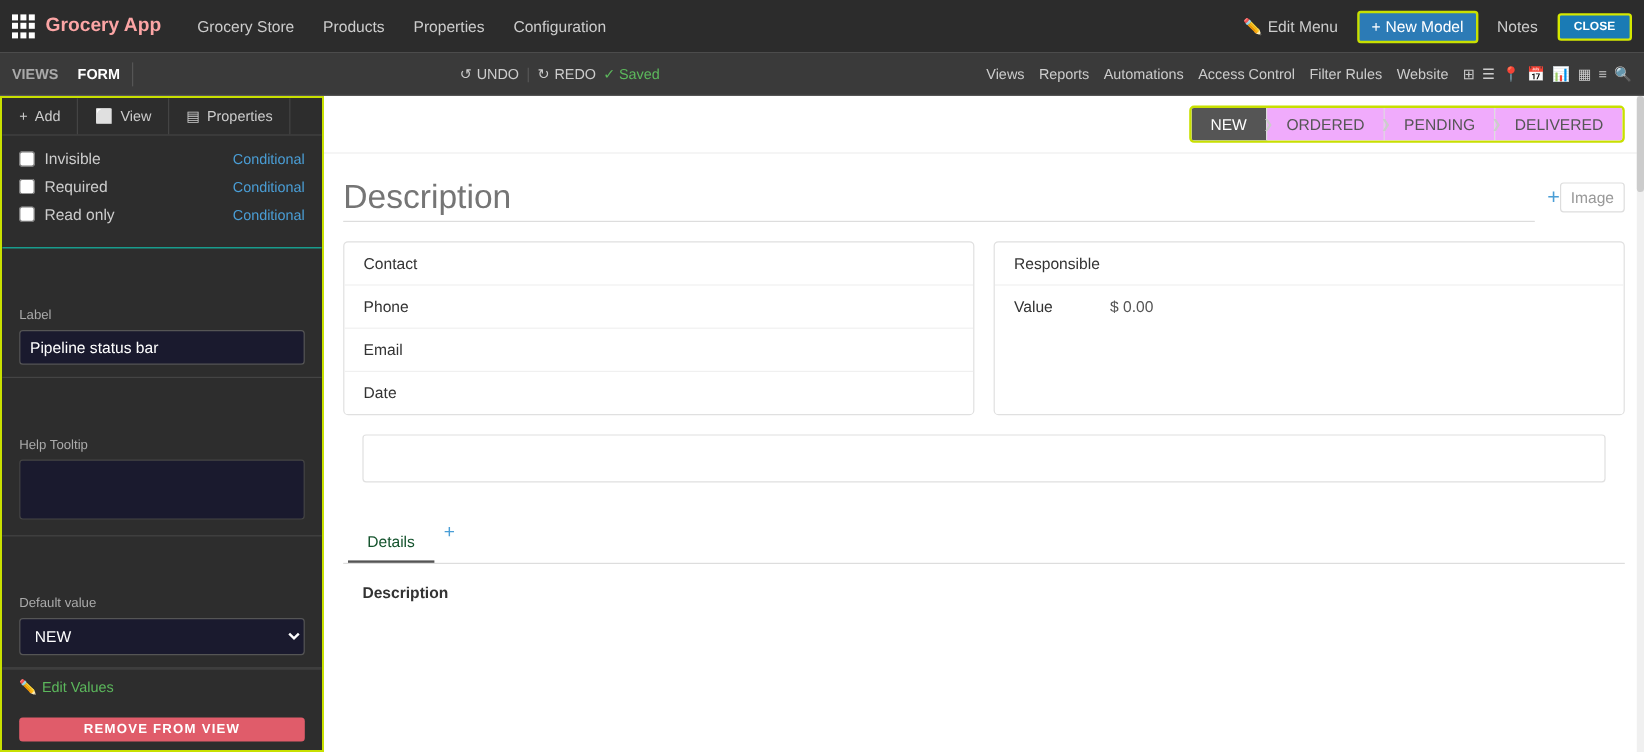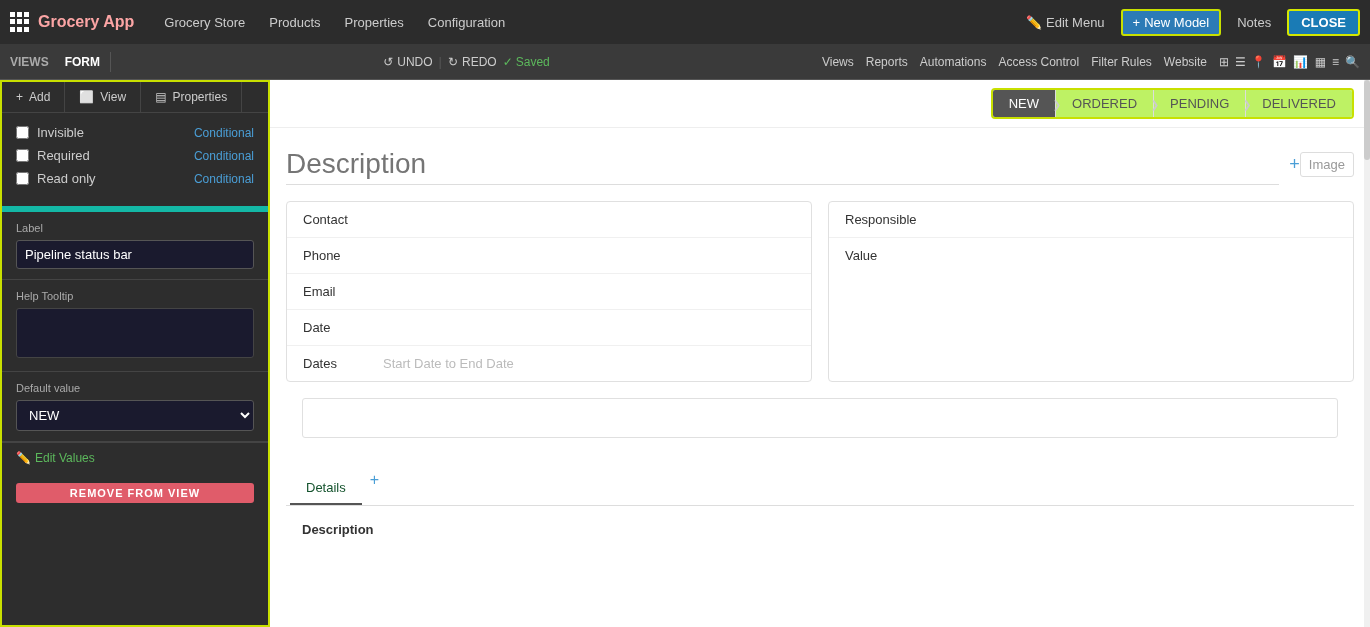--- a/index.html
+++ b/index.html
@@ -32,21 +32,21 @@
       color: #ccc; padding: 4px 8px; cursor: pointer; font-size: 13px;
       display: flex; align-items: center; gap: 4px;
     }
     .new-model-btn {
       background: #2c7bb6; color: #fff; border: 1px solid #3a9ad9;
       padding: 4px 10px; border-radius: 3px; cursor: pointer; font-size: 13px;
       display: flex; align-items: center; gap: 4px;
     }
     .close-btn {
       background: #1a7bb5; color: #fff; border: 2px solid #d4e800;
-      padding: 4px 12px; border-radius: 3px; cursor: pointer; font-size: 13px; font-weight: bold; text-align: right;
+      padding: 4px 12px; border-radius: 3px; cursor: pointer; font-size: 10px; font-weight: bold; text-align: right;
     }
 
     
     .sub-nav {
       background: #3a3a3a;
       height: 36px;
       display: flex;
       align-items: center;
       padding: 0 10px;
       gap: 10px;
@@ -81,30 +81,30 @@
     }
     .panel-toolbar {
       display: flex; align-items: center; gap: 0;
       border-bottom: 1px solid #444;
     }
     .panel-btn {
       padding: 8px 14px; color: #ccc; cursor: pointer; font-size: 12px;
       display: flex; align-items: center; gap: 6px; border-right: 1px solid #444;
     }
 
-    .checkbox-section { padding: 12px 14px; border-bottom: 6px solid #14b8a6; }
+    .checkbox-section { padding: 12px 14px; border-bottom: 1px solid #14b8a6; }
     .checkbox-row {
       display: flex; align-items: center; margin-bottom: 8px;
     }
     .checkbox-row input[type="checkbox"] { margin-right: 8px; }
     .checkbox-row label { color: #ccc; font-size: 13px; flex: 1; }
     .checkbox-row .conditional { color: #4a9ed6; font-size: 12px; }
 
     .field-section { padding: 10px 14px; border-bottom: 1px solid #444; }
-    .field-label { color: #aaa; font-size: 11px; margin-bottom: 6px; }
+    .field-label { color: #aaa; font-size: 11px; margin-bottom: 6px; margin-top: 40px; }
     .field-input {
       width: 100%; background: #1a1a2e; border: 1px solid #555; color: #fff;
       padding: 6px 8px; border-radius: 3px; font-size: 13px;
     }
 
     .field-textarea {
       width: 100%; background: #1a1a2e; border: 1px solid #444; color: #ccc;
       padding: 6px 8px; border-radius: 3px; font-size: 13px; height: 50px; resize: none;
     }
 
@@ -140,21 +140,21 @@
       padding: 8px 16px;
       border-bottom: 1px solid #eee;
     }
     .status-steps {
       display: flex; align-items: center;
       border: 2px solid #c8e000;
       border-radius: 4px; overflow: hidden;
     }
     .status-step {
       padding: 6px 16px; font-size: 13px; cursor: pointer;
-      position: relative; background: #bef264; color: #555;
+      position: relative; background: #f0abfc; color: #555;
       border-right: 1px solid #ddd;
     }
     .status-step.active { background: #555; color: #fff; }
     .status-step:last-child { border-right: none; }
     .status-step::after {
       content: '❯';
       position: absolute; right: -6px; top: 50%; transform: translateY(-50%);
       color: #ccc; font-size: 10px; z-index: 1;
     }
     .status-step:last-child::after { display: none; }
@@ -385,33 +385,30 @@
             <span class="form-field-value"></span>
           </div>
           <div class="form-field-row">
             <span class="form-field-label">Email</span>
             <span class="form-field-value"></span>
           </div>
           <div class="form-field-row">
             <span class="form-field-label">Date</span>
             <span class="form-field-value"></span>
           </div>
-          <div class="form-field-row">
-            <span class="form-field-label">Dates</span>
-            <span class="form-field-placeholder">Start Date  to  End Date</span>
-          </div>
         </div>
 
         <div class="form-col">
           <div class="form-field-row">
             <span class="form-field-label">Responsible</span>
             <span class="form-field-value"></span>
           </div>
           <div class="form-field-row">
             <span class="form-field-label">Value</span>
+            <span class="form-field-value">$ 0.00</span>
           </div>
         </div>
       </div>
 
       <div class="text-input-field"></div>
 
       <div class="tab-bar">
         <div class="tab-item active">Details</div>
         <div class="tab-add-btn">+</div>
       </div>

